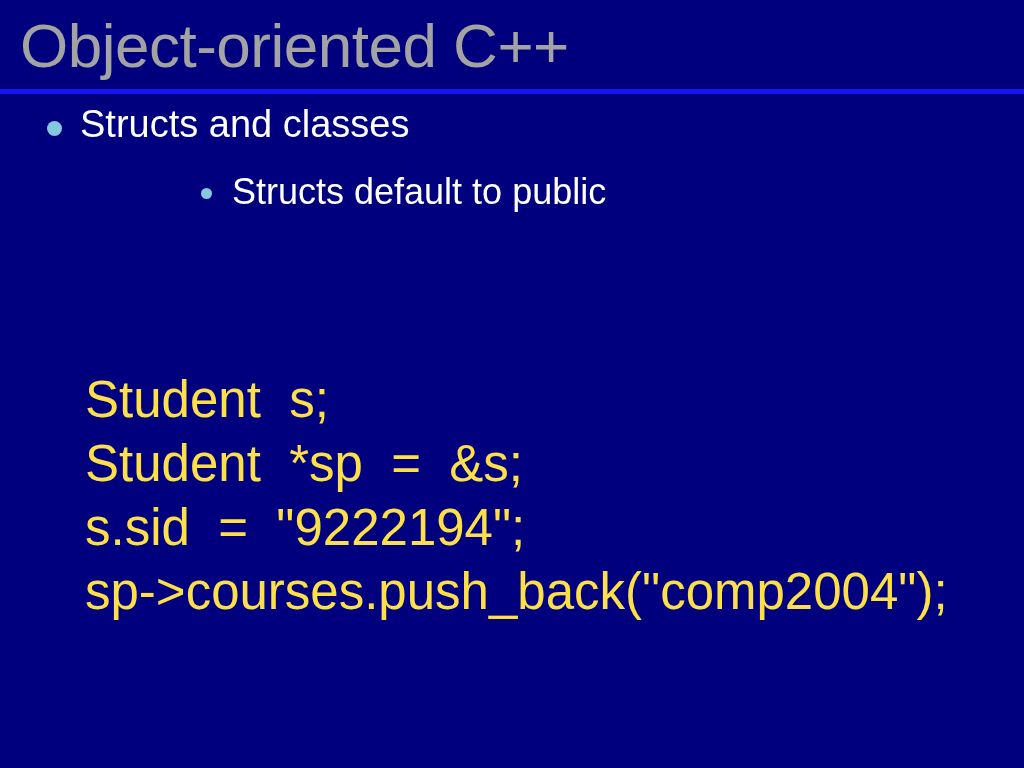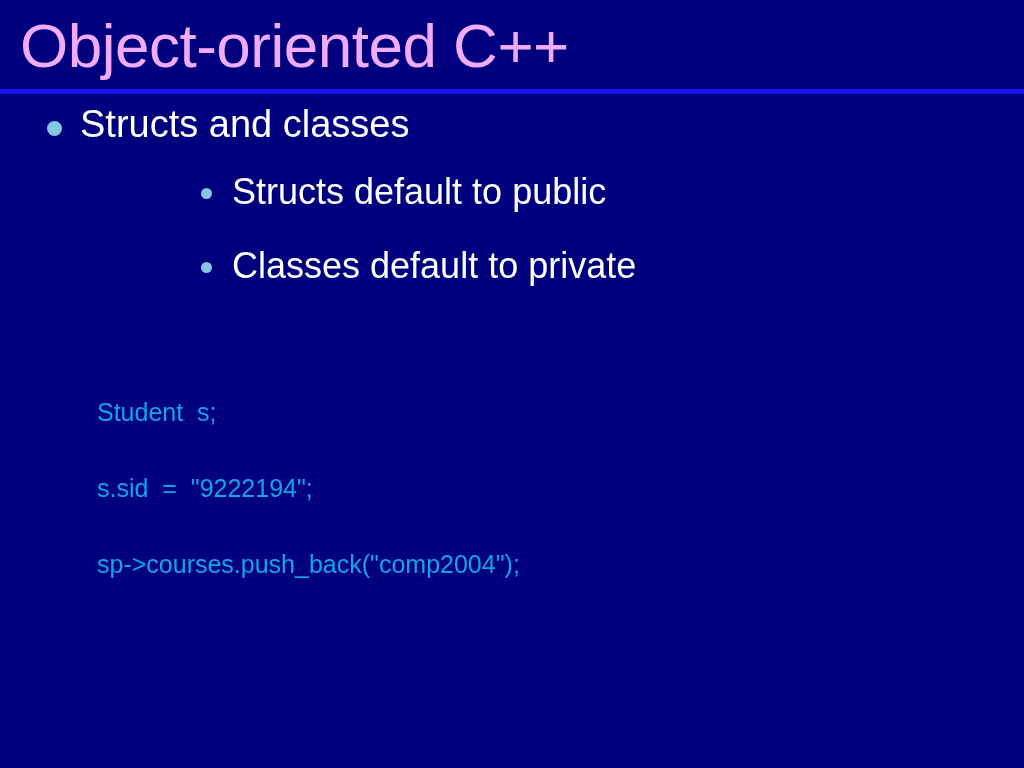--- a/index.html
+++ b/index.html
@@ -31,21 +31,21 @@
     height: 90px;
   }
   .slide-title {
     position: absolute;
     left: 20px;
     top: 7px;
     margin: 0;
     font-size: 62px;
     line-height: 78px;
     font-weight: normal;
-    color: #f0abfc;
+    color: #a3a3a3;
     letter-spacing: -0.5px;
     white-space: nowrap;
   }
   .title-rule {
     position: absolute;
     left: 0;
     top: 89px;
     width: 1024px;
     height: 5px;
     background: #1515ee;
@@ -112,25 +112,25 @@
 
   
   .code-block {
     position: absolute;
     left: 85px;
     top: 268px;
     margin: 0;
     padding: 0;
   }
   .code-line {
-    margin: 12px;
+    margin: 0;
     padding: 0;
-    color: #0ea5e9;
+    color: #fde047;
     font-family: "Liberation Sans", sans-serif;
-    font-size: 25px;
+    font-size: 51px;
     line-height: 64px;
     white-space: pre;
   }
 </style>
 </head>
 <body>
 
 <div class="slide">
 
   <div class="title-area">
@@ -142,28 +142,25 @@
 
     <ul class="bullet-list">
       <li class="bullet-l1">
         <span class="marker"></span>
         <span>Structs and classes</span>
         <ul class="sub-list">
           <li class="bullet-l2">
             <span class="marker"></span>
             <span>Structs default to public</span>
           </li>
-          <li class="bullet-l2">
-            <span class="marker"></span>
-            <span>Classes default to private</span>
-          </li>
         </ul>
       </li>
     </ul>
 
     <div class="code-block">
       <div class="code-line">Student  s;</div>
+      <div class="code-line">Student  *sp  =  &amp;s;</div>
       <div class="code-line">s.sid  =  "9222194";</div>
       <div class="code-line">sp-&gt;courses.push_back("comp2004");</div>
     </div>
 
   </div>
 </div>
 
 </body></html>

